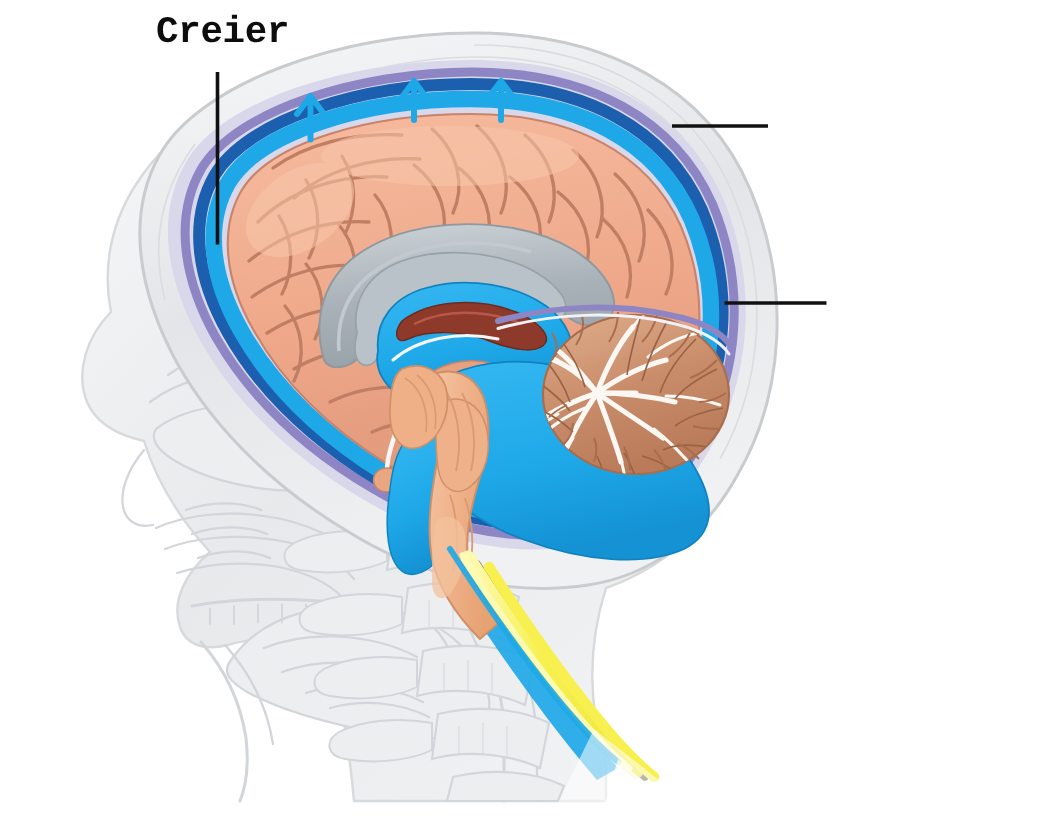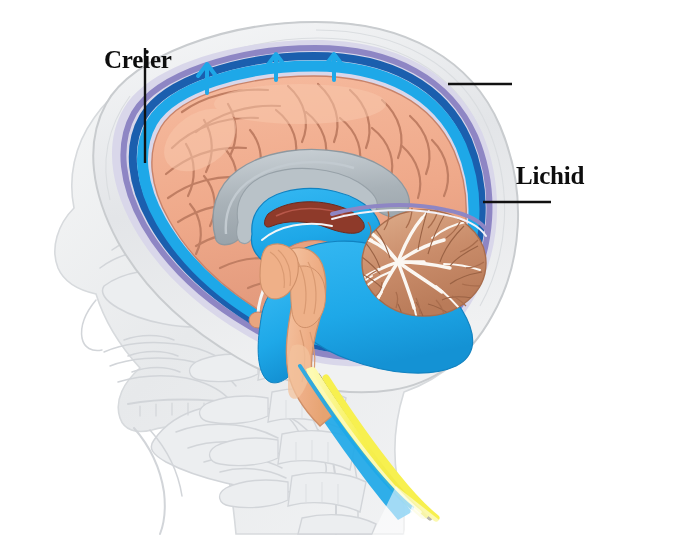--- a/index.html
+++ b/index.html
@@ -19,28 +19,27 @@
     overflow: hidden;
   }
   #figure {
     position: absolute;
     left: 0; top: 0;
     width: 700px;
     height: 560px;
   }
   .label {
     position: absolute;
-    font-family: Liberation Serif, serif;
+    font-family: Liberation Mono, monospace;
     font-weight: bold;
     font-size: 25px;
     line-height: 28px;
     color: #0d0d0d;
     letter-spacing: -0.2px;
     white-space: pre;
-    margin-top: 38px;
   }
   #label-creier { left: 104px; top: 8px; }
   #label-csf    { left: 516px; top: 68px; }
   #label-dura   { left: 556px; top: 186px; }
 </style>
 </head>
 <body>
 
 <div id="stage">
 
@@ -518,17 +517,16 @@
     <g stroke="#111111" stroke-width="2.4" stroke-linecap="butt">
       <line x1="145" y1="48" x2="145" y2="163"></line>
       <line x1="448" y1="84" x2="512" y2="84"></line>
       <line x1="483" y1="202" x2="551" y2="202"></line>
     </g>
   </svg>
 
   <div class="label" id="label-creier">Creier</div>
 
   <div class="label" id="label-csf">
-    <div>Lichid</div>
   </div>
 
 
 </div>
 
 </body></html>

